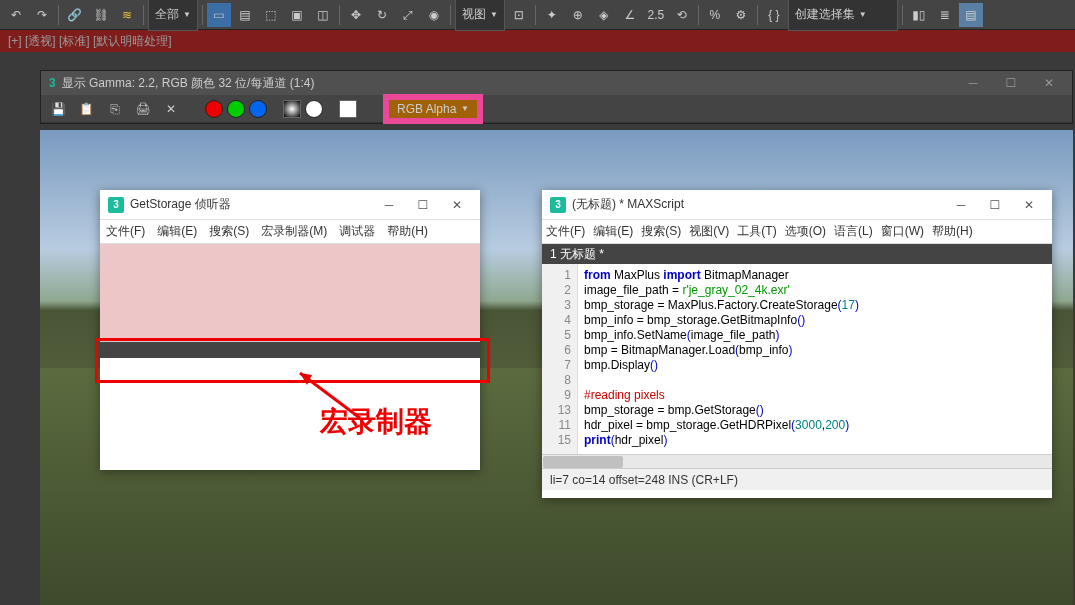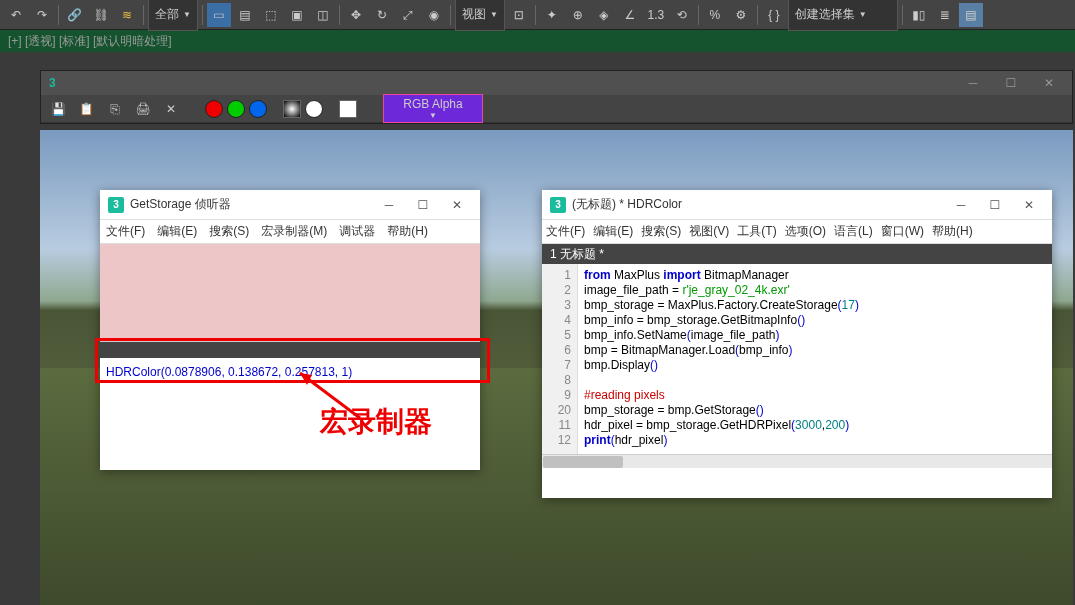--- a/index.html
+++ b/index.html
@@ -5,31 +5,31 @@
 * { margin:0; padding:0; box-sizing:border-box; font-family:"Microsoft YaHei",Arial,sans-serif; font-size:12px; }
 body { width:1075px; height:605px; background:#3a3a3a; overflow:hidden; position:relative; }
 
 
 .top-toolbar { height:30px; background:#444; border-bottom:1px solid #222; display:flex; align-items:center; padding:0 4px; gap:2px; }
 .tb-btn { width:24px; height:24px; display:flex; align-items:center; justify-content:center; color:#ccc; cursor:pointer; }
 .tb-sep { width:1px; height:20px; background:#666; margin:0 2px; }
 .tb-drop { background:#333; color:#ccc; border:1px solid #555; height:32px; padding:0 6px; display:flex; align-items:center; font-size:11px; }
 .tb-drop .arrow { margin-left:4px; font-size:8px; }
 
-.breadcrumb { height:22px; background:#14532d; color:#999; font-size:11px; padding:2px 8px; display:flex; align-items:center; }
+.breadcrumb { height:22px; background:#7f1d1d; color:#999; font-size:11px; padding:2px 8px; display:flex; align-items:center; }
 
 
 .gamma-win { position:absolute; left:40px; top:70px; right:2px; background:#444; border:1px solid #222; }
 .gamma-win .titlebar { height:24px; background:#505050; display:flex; align-items:center; padding:0 8px; color:#ccc; font-size:11px; }
 .gamma-win .win-ctrl { margin-left:auto; display:flex; gap:8px; color:#999; }
 .gamma-win .win-ctrl span { width:30px; text-align:center; cursor:pointer; }
 .gamma-win .gtoolbar { height:28px; background:#444; border-bottom:1px solid #333; display:flex; align-items:center; gap:4px; padding:0 6px; }
 .color-swatch { width:18px; height:18px; border-radius:50%; border:1px solid #222; }
 .swatch-box { width:18px; height:18px; border:1px solid #666; }
-.rgb-drop { background:#6d28d9; color:#ccc; border:1px solid #ec4899; padding:2px 8px; font-size:11px; display:flex; align-items:center; width:100px; justify-content:space-between;flex-direction:column; }
+.rgb-drop { background:#a16207; color:#ccc; border:6px solid #ec4899; padding:2px 8px; font-size:11px; display:flex; align-items:center; width:100px; justify-content:space-between; }
 
 
 .viewport { position:absolute; left:40px; top:130px; right:2px; bottom:0; background:linear-gradient(180deg,#7a9abf 0%,#b8cce0 25%,#8fa890 36%,#4a5536 38%,#6b7a4e 100%); overflow:hidden; }
 .ground { position:absolute; left:0; right:0; top:50%; bottom:0; background:linear-gradient(180deg,#5b6b3f 0%,#3e4a2c 100%); }
 
 
 .listener-win { position:absolute; left:100px; top:190px; width:380px; height:280px; background:#fff; box-shadow:0 2px 10px rgba(0,0,0,0.4); }
 .lw-title { height:30px; background:#fff; display:flex; align-items:center; padding:0 8px; border-bottom:1px solid #ddd; color:#333; }
 .lw-title .ico { width:16px; height:16px; background:#1abc9c; border-radius:2px; margin-right:6px; font-size:10px; display:flex; align-items:center; justify-content:center; color:#fff; font-weight:bold; }
 .lw-title .ctrls { margin-left:auto; display:flex; gap:4px; }
@@ -97,21 +97,21 @@
       <span>视图</span>
       <span class="arrow">▼</span>
     </div>
   <div class="tb-btn">⊡</div>
   <div class="tb-sep"></div>
   <div class="tb-btn">✦</div>
   <div class="tb-btn">⊕</div>
   <div class="tb-btn">◈</div>
   <div class="tb-btn">∠</div>
   <div class="tb-btn" style="font-size:10px">
-      <span>1.3</span>
+      <span>2.5</span>
     </div>
   <div class="tb-btn">⟲</div>
   <div class="tb-sep"></div>
   <div class="tb-btn">%</div>
   <div class="tb-btn">⚙</div>
   <div class="tb-sep"></div>
   <div class="tb-btn">{ }</div>
   <div class="tb-drop" style="width:110px">
       <span>创建选择集</span>
       <span class="arrow">▼</span>
@@ -122,20 +122,21 @@
   <div class="tb-btn" style="background:#5a7fa5">▤</div>
 </div>
 
 <div class="breadcrumb">
   <span>[+] [透视] [标准] [默认明暗处理]</span>
 </div>
 
 <div class="gamma-win">
   <div class="titlebar">
     <span style="color:#1abc9c;margin-right:6px;font-weight:bold">3</span>
+    <span>显示 Gamma: 2.2, RGB 颜色 32 位/每通道 (1:4)</span>
     <div class="win-ctrl">
       <span>─</span>
       <span>☐</span>
       <span>✕</span>
     </div>
   </div>
   <div class="gtoolbar">
     <div class="tb-btn">💾</div>
     <div class="tb-btn">📋</div>
     <div class="tb-btn">⎘</div>
@@ -176,34 +177,33 @@
       <span>文件(F)</span>
       <span>编辑(E)</span>
       <span>搜索(S)</span>
       <span>宏录制器(M)</span>
       <span>调试器</span>
       <span>帮助(H)</span>
     </div>
   <div class="lw-top-area"></div>
   <div class="lw-dark-bar"></div>
   <div class="lw-output">
-    <span>HDRColor(0.0878906, 0.138672, 0.257813, 1)</span>
     <div class="red-box"></div>
     <svg class="arrow-svg" width="90" height="60">
       <line x1="80" y1="50" x2="20" y2="5" stroke="#e00" stroke-width="3"></line>
       <polygon points="20,5 32,7 27,17" fill="#e00"></polygon>
     </svg>
     <div class="annotation">宏录制器</div>
   </div>
 </div>
 
 <div class="editor-win">
   <div class="ew-title">
     <div class="ico">3</div>
-    <span>(无标题) * HDRColor</span>
+    <span>(无标题) * MAXScript</span>
     <div class="ctrls">
       <span>─</span>
       <span>☐</span>
       <span>✕</span>
     </div>
   </div>
   <div class="ew-menu" id="editor-menu">
       <span>文件(F)</span>
       <span>编辑(E)</span>
       <span>搜索(S)</span>
@@ -221,22 +221,25 @@
     <div class="ew-gutter" id="gutter">
         <div>1</div>
         <div>2</div>
         <div>3</div>
         <div>4</div>
         <div>5</div>
         <div>6</div>
         <div>7</div>
         <div>8</div>
         <div>9</div>
-        <div>20</div>
+        <div>13</div>
         <div>11</div>
-        <div>12</div>
+        <div>15</div>
       </div>
     <div class="ew-lines" id="codelines"><div><span class="kw">from</span> MaxPlus <span class="kw">import</span> BitmapManager</div><div>image_file_path = <span class="str">r'je_gray_02_4k.exr'</span></div><div>bmp_storage = MaxPlus.Factory.CreateStorage<span class="paren">(</span><span class="num">17</span><span class="paren">)</span></div><div>bmp_info = bmp_storage.GetBitmapInfo<span class="paren">(</span><span class="paren">)</span></div><div>bmp_info.SetName<span class="paren">(</span>image_file_path<span class="paren">)</span></div><div>bmp = BitmapManager.Load<span class="paren">(</span>bmp_info<span class="paren">)</span></div><div>bmp.Display<span class="paren">(</span><span class="paren">)</span></div><div>&nbsp;</div><div><span class="cmt">#reading pixels</span></div><div>bmp_storage = bmp.GetStorage<span class="paren">(</span><span class="paren">)</span></div><div>hdr_pixel = bmp_storage.GetHDRPixel<span class="paren">(</span><span class="num">3000</span>,<span class="num">200</span><span class="paren">)</span></div><div><span class="kw">print</span><span class="paren">(</span>hdr_pixel<span class="paren">)</span></div></div>
   </div>
   <div class="ew-scroll">
       <div class="ew-scroll-thumb"></div>
     </div>
+  <div class="ew-status">
+      <span>li=7 co=14 offset=248 INS (CR+LF)</span>
+    </div>
 </div>
 
 </body></html>

